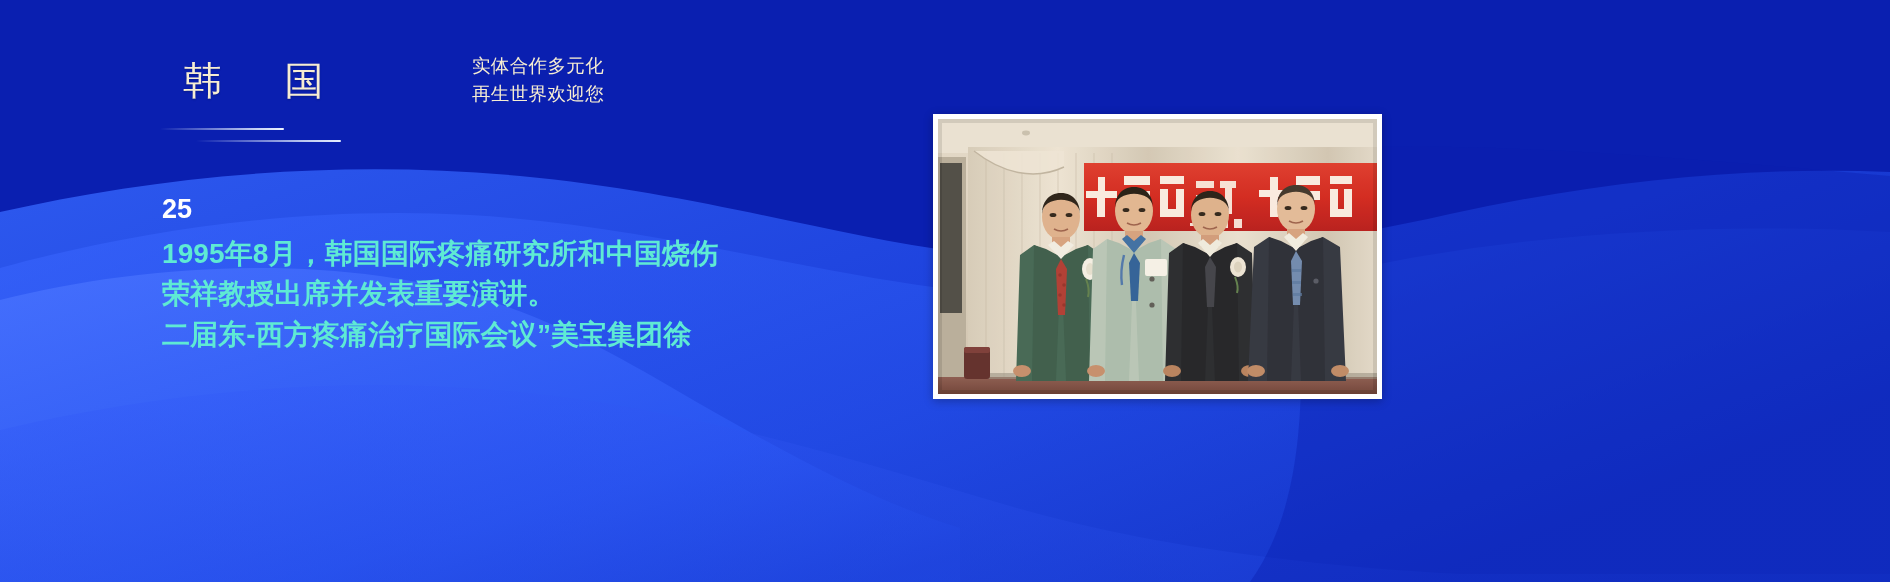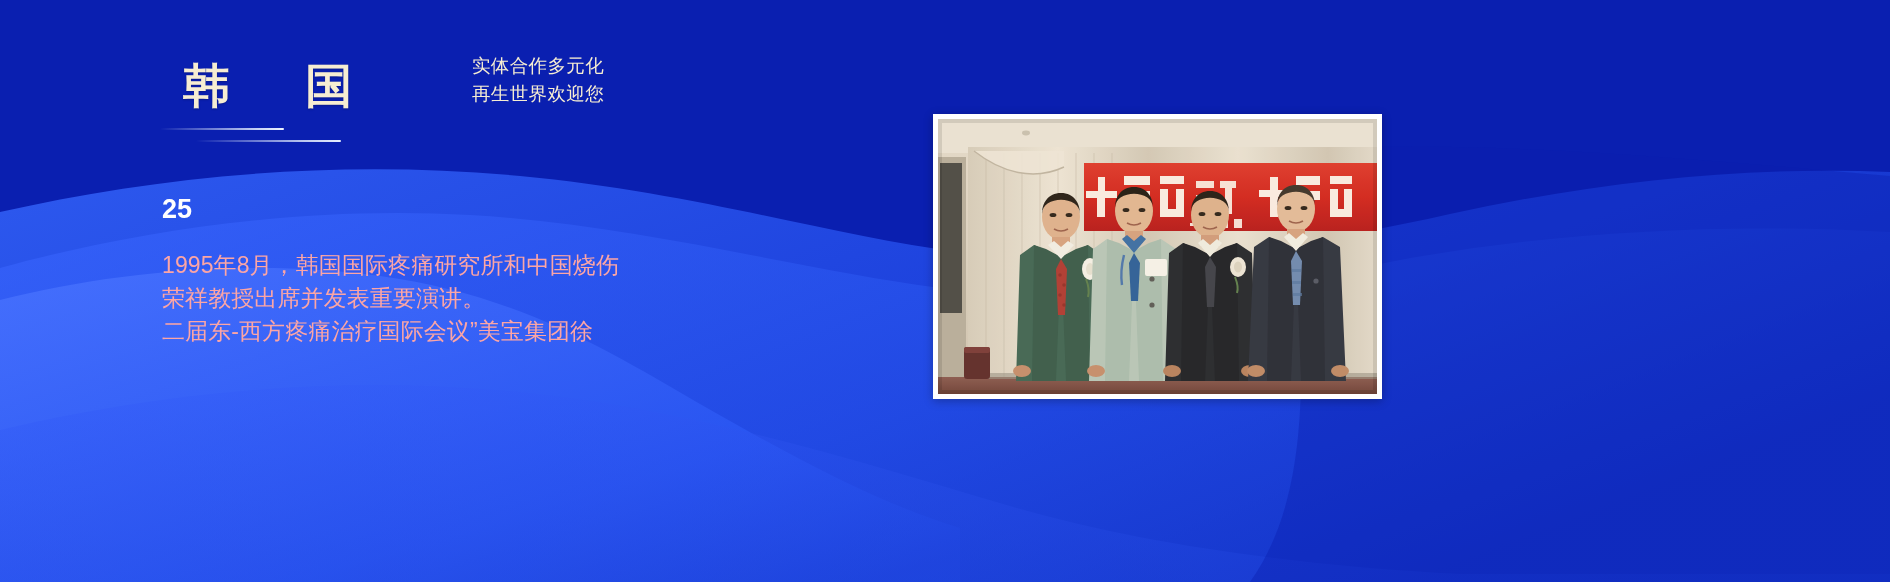--- a/index.html
+++ b/index.html
@@ -10,41 +10,41 @@
          background:#0a1fb0;}
 
   
   .waves{position:absolute;inset:0;width:1890px;height:582px;}
   .waves svg{display:block;width:1890px;height:582px;}
 
   
   .header-block{position:absolute;left:0;top:0;width:100%;height:170px;}
 
   .title{position:absolute;left:183px;top:57px;
-         font-size:47px;font-weight:700;color:#f6edd2;
+         font-size:39px;font-weight:400;color:#f6edd2;
          letter-spacing:.30em;line-height:1.22;white-space:nowrap;
          text-shadow:0 1px 2px rgba(0,0,0,.22);}
 
   .rule{position:absolute;height:2px;border-radius:1px;}
   .rule-1{left:160px;top:128px;width:124px;
           background:linear-gradient(90deg,rgba(225,235,255,0) 0%,rgba(230,240,255,.85) 78%,#eef4ff 100%);}
   .rule-2{left:196px;top:140px;width:145px;
           background:linear-gradient(90deg,rgba(225,235,255,0) 0%,rgba(230,240,255,.80) 74%,#e8f0ff 100%);}
 
   .subtitle{position:absolute;left:472px;top:52px;
             font-size:18.5px;line-height:1.52;color:#f6edd2;
             letter-spacing:.02em;white-space:nowrap;}
   .subtitle div{white-space:nowrap;}
 
   
   .content{position:absolute;left:162px;top:196px;width:640px;}
   .item-number{font-size:27px;font-weight:700;color:#ffffff;
-               line-height:1.0;margin-bottom:26px;letter-spacing:0;}
-  .paragraph{font-size:23px;line-height:1.44;color:#fca5a5;
-             letter-spacing:.004em;font-weight:400;}
+               line-height:1.0;margin-bottom:11px;letter-spacing:0;}
+  .paragraph{font-size:28px;line-height:1.44;color:#5eead4;
+             letter-spacing:.004em;font-weight:700;}
   .paragraph div{white-space:nowrap;}
 
   
   .photo-frame{position:absolute;left:933px;top:114px;width:449px;height:285px;
                background:#ffffff;padding:5px;box-sizing:border-box;
                box-shadow:0 2px 9px rgba(0,0,0,.28);}
   .photo{position:relative;width:100%;height:100%;overflow:hidden;background:#cfc7b6;}
   .photo svg{display:block;width:100%;height:100%;}
 </style>
 </head>

